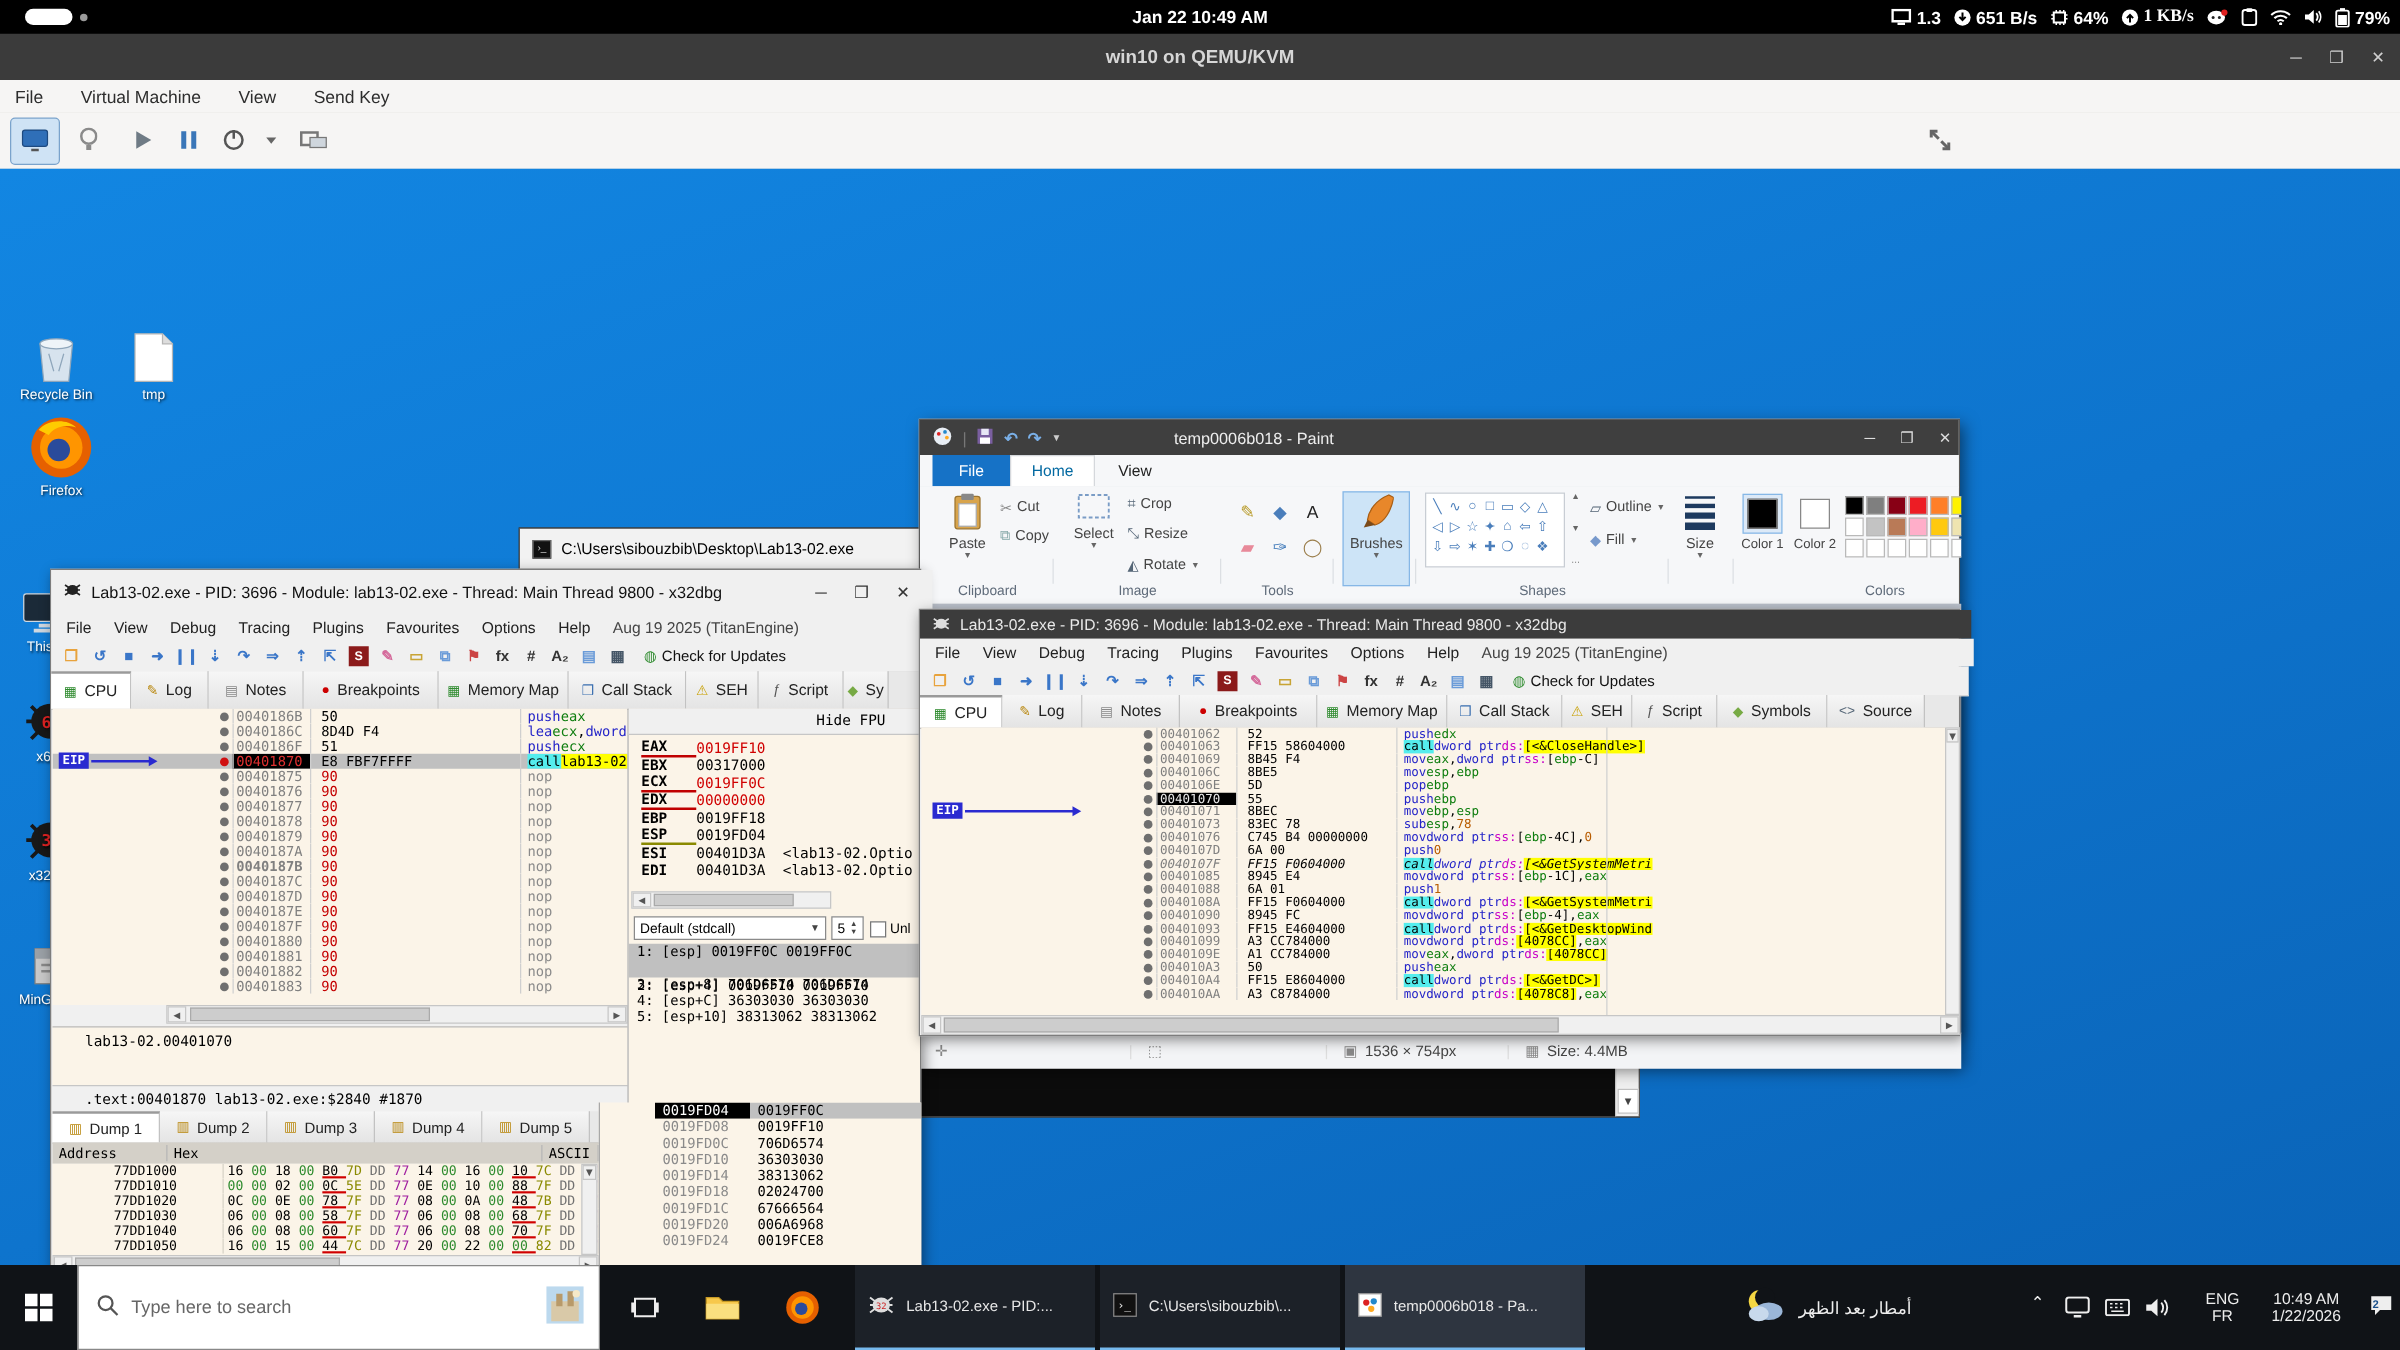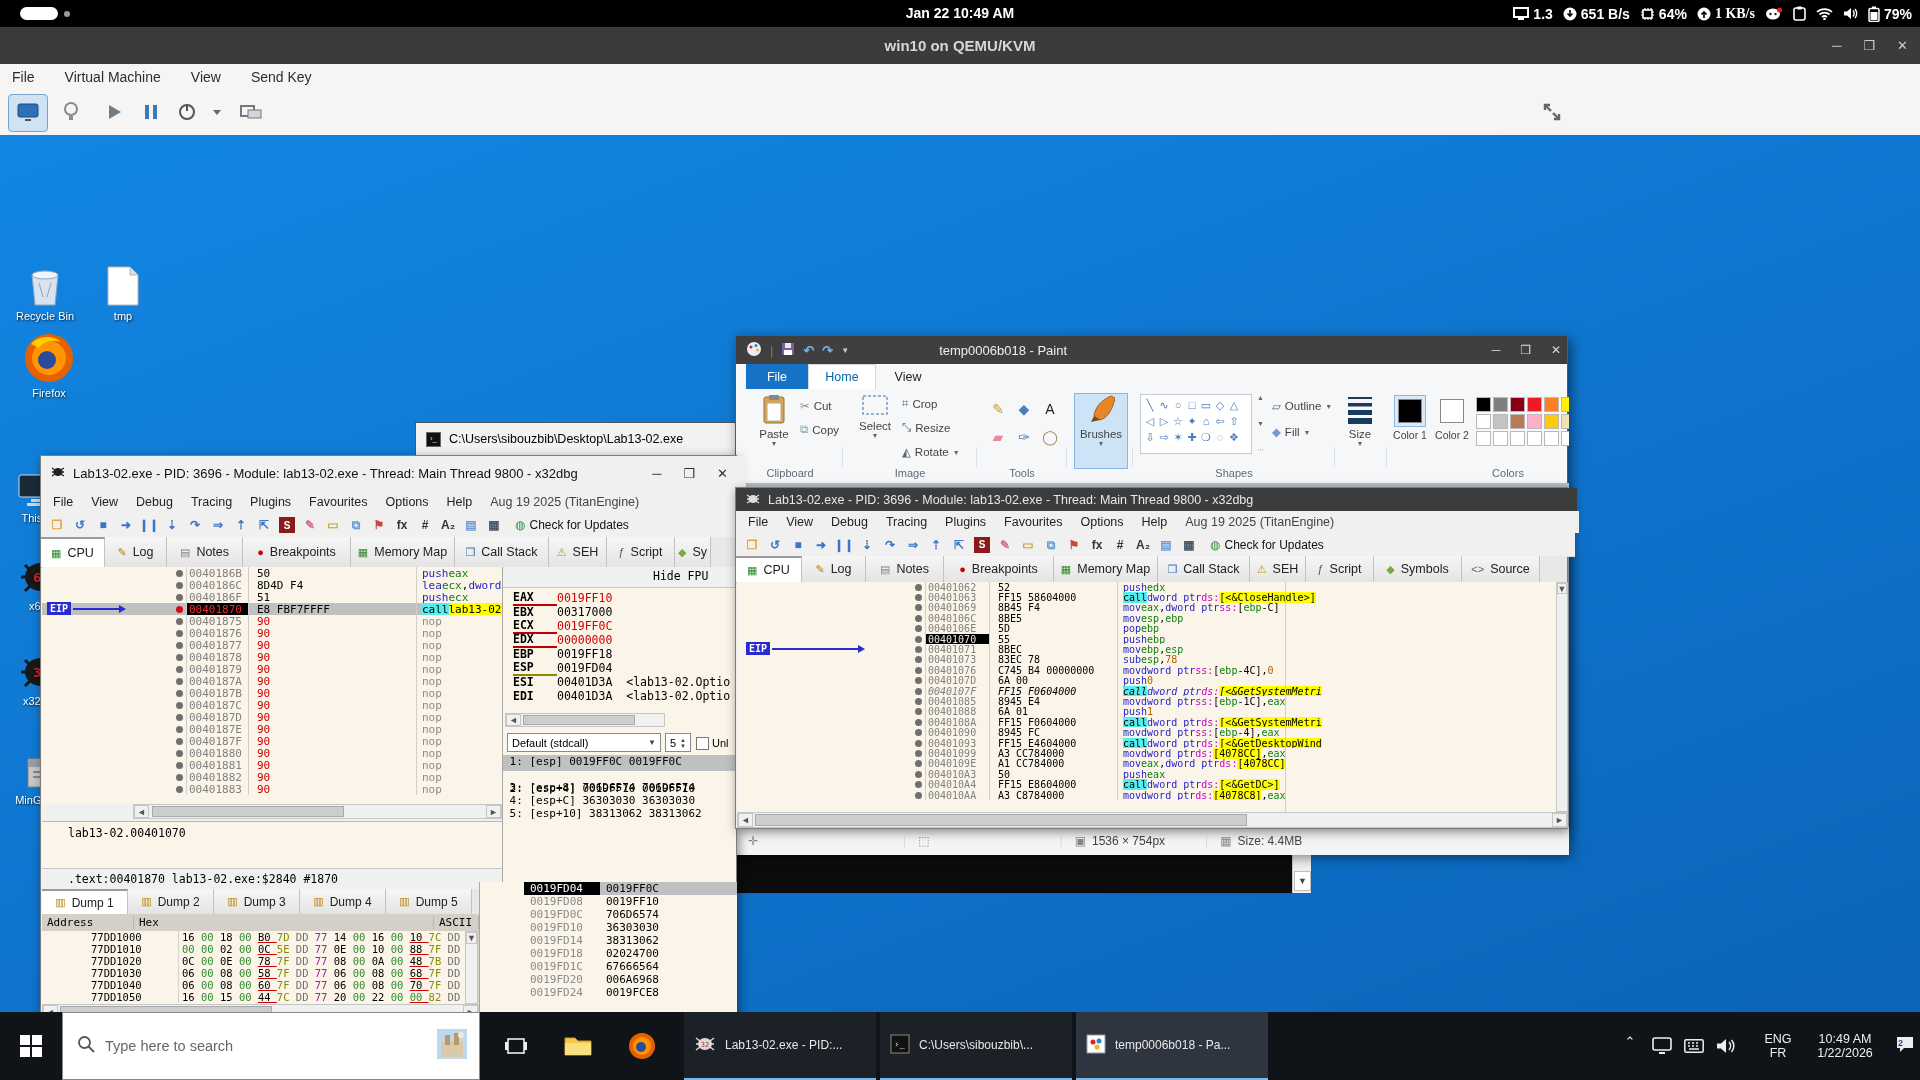--- a/index.html
+++ b/index.html
@@ -755,21 +755,21 @@
           </div>
           <div class="dcell" style="width: 140px; border-left: 1px solid rgb(207, 207, 207); padding-left: 5px; overflow: hidden;">
             <span class="tg">nop</span>
           </div>
         </div>
         <div class="drow mono" style="height: 12px; font-size: 11px;">
           <div class="dcell" style="width: 86px;"></div>
           <div class="dcell" style="width: 14px;">
             <span class="dot"></span>
           </div>
-          <div class="dcell addr" style="width: 62px; border-left: 1px solid rgb(207, 207, 207); padding-left: 2px;">0040187B</div>
+          <div class="dcell addr" style="width: 62px; border-left: 1px solid rgb(207, 207, 207); padding-left: 2px; font-weight: bold;">0040187B</div>
           <div class="dcell" style="width: 168px; border-left: 1px solid rgb(207, 207, 207); padding-left: 8px;">
             <span class="b90">90</span>
           </div>
           <div class="dcell" style="width: 140px; border-left: 1px solid rgb(207, 207, 207); padding-left: 5px; overflow: hidden;">
             <span class="tg">nop</span>
           </div>
         </div>
         <div class="drow mono" style="height: 12px; font-size: 11px;">
           <div class="dcell" style="width: 86px;"></div>
           <div class="dcell" style="width: 14px;">
@@ -939,21 +939,21 @@
           <span>5</span>
           <span style="display:flex;flex-direction:column;font-size:6px;line-height:6px;color:#444;">
             <span>▲</span>
             <span>▼</span>
           </span>
         </div>
         <div style="position: absolute; left: 193px; top: 168px; width: 40px; height: 16px; display: flex; align-items: center; gap: 3px; font-size: 11px;">
           <span style="width:11px;height:11px;border:1px solid #777;background:#fff;display:inline-block;"></span>
           <span>Unl</span>
         </div>
-        <div class="mono" style="position: absolute; left: 0px; top: 188px; width: 233px; height: 16px; background: rgb(192, 192, 192); font-size: 11px; white-space: pre; overflow: hidden;"> 1: [esp] 0019FF0C 0019FF0C</div>
+        <div class="mono" style="position: absolute; left: 0px; top: 188px; width: 233px; height: 27px; background: rgb(192, 192, 192); font-size: 11px; white-space: pre; overflow: hidden;"> 1: [esp] 0019FF0C 0019FF0C</div>
         <div class="mono" style="position: absolute; left: 0px; top: 215px; width: 233px; height: 13px; font-size: 11px; white-space: pre; overflow: hidden;"> 2: [esp+4] 0019FF10 0019FF10</div>
         <div class="mono" style="position: absolute; left: 0px; top: 214px; width: 233px; height: 13px; font-size: 11px; white-space: pre; overflow: hidden;"> 3: [esp+8] 706D6574 706D6574</div>
         <div class="mono" style="position: absolute; left: 0px; top: 227px; width: 233px; height: 13px; font-size: 11px; white-space: pre; overflow: hidden;"> 4: [esp+C] 36303030 36303030</div>
         <div class="mono" style="position: absolute; left: 0px; top: 240px; width: 233px; height: 13px; font-size: 11px; white-space: pre; overflow: hidden;"> 5: [esp+10] 38313062 38313062</div>
       </div>
       <div class="tabbar" style="position: absolute; left: 1px; top: 433px; width: 437px; height: 25px;">
         <div class="dbgtab active" style="width: 86px; font-size: 12px;">
           <span style="color:#b8860b;font-size:11px;">▥</span>
           <span>Dump 1</span>
         </div>
@@ -1584,20 +1584,29 @@
     </div>
     <div class="tbbtn" style="position: absolute; left: 1076px; top: 0px; width: 192px; background: rgb(46, 53, 64); border-bottom: 2px solid rgb(118, 185, 237);">
       <span><svg width="20" height="20">
           <rect x="1" y="1" width="18" height="18" fill="#fff" stroke="#999"></rect>
           <circle cx="7" cy="8" r="2.5" fill="#d22"></circle>
           <circle cx="13" cy="7" r="2.5" fill="#28c"></circle>
           <circle cx="11" cy="13" r="2.5" fill="#fa2"></circle>
         </svg></span>
       <span class="tbtext">temp0006b018 - Pa...</span>
     </div>
+    <div style="position: absolute; left: 1395px; top: 0px; height: 68px; display: flex; align-items: center; gap: 10px;">
+      <span><svg width="34" height="30">
+          <circle cx="13" cy="12" r="9" fill="#f5d742"></circle>
+          <circle cx="17" cy="9" r="8" fill="#101317"></circle>
+          <ellipse cx="20" cy="20" rx="11" ry="7" fill="#9ab6d8"></ellipse>
+          <ellipse cx="12" cy="22" rx="8" ry="6" fill="#c8d9ec"></ellipse>
+        </svg></span>
+      <span style="font-size:13.5px;">أمطار بعد الظهر</span>
+    </div>
     <div style="position: absolute; left: 1618px; top: 22px; width: 24px; height: 24px; text-align: center; font-size: 13px; color: rgb(238, 238, 238);">⌃</div>
     <div style="position: absolute; left: 1648px; top: 20px; width: 28px; height: 28px; display: flex; align-items: center; justify-content: center;">
       <svg width="20" height="18">
         <rect x="1" y="1" width="18" height="12" rx="2" fill="none" stroke="#eee" stroke-width="1.6"></rect>
         <rect x="7" y="15" width="6" height="2" fill="#eee"></rect>
       </svg>
     </div>
     <div style="position: absolute; left: 1680px; top: 20px; width: 28px; height: 28px; display: flex; align-items: center; justify-content: center;">
       <svg width="20" height="14">
         <rect x="0.8" y="0.8" width="18.4" height="12.4" rx="1.5" fill="none" stroke="#eee" stroke-width="1.5"></rect>

